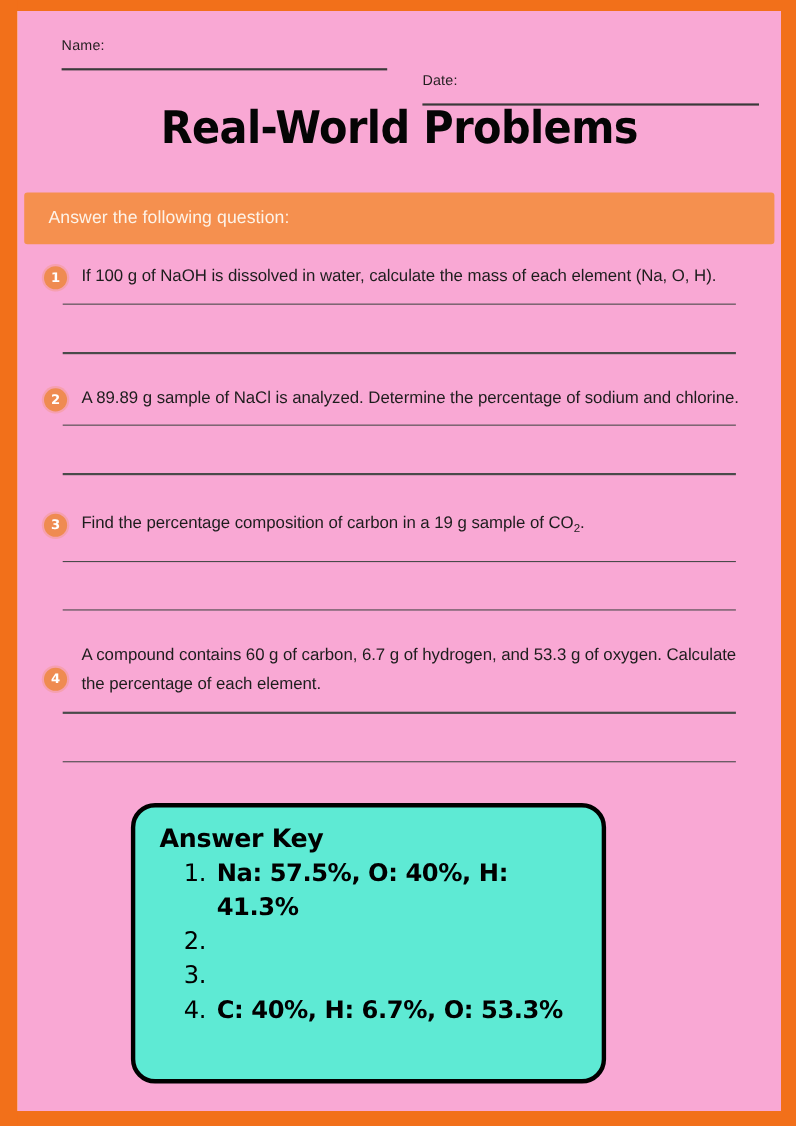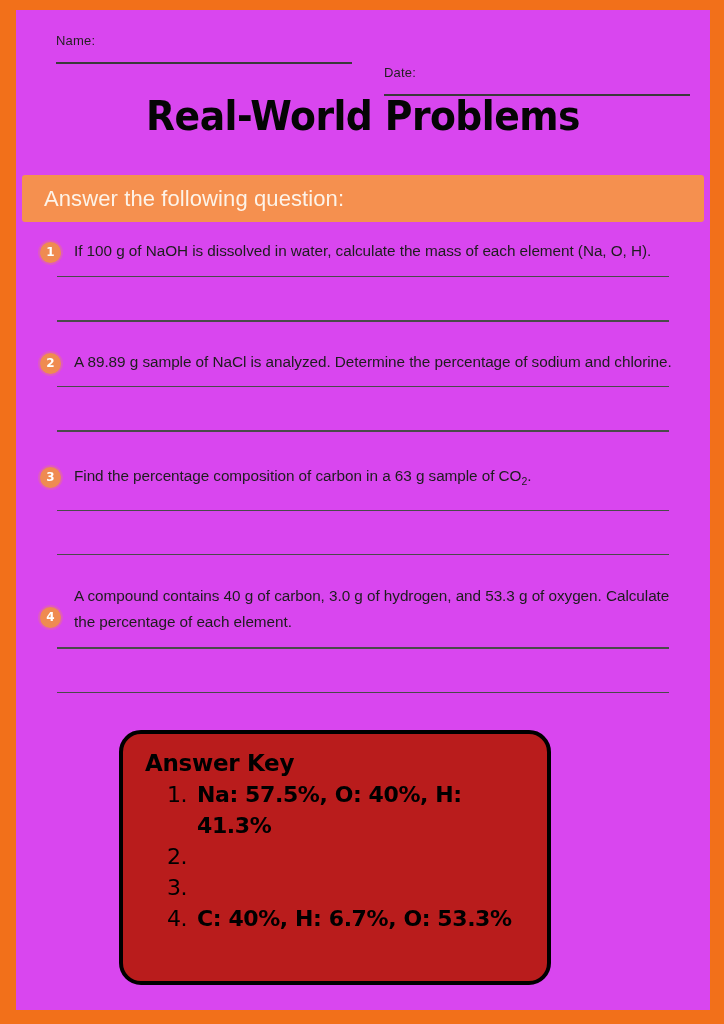--- a/index.html
+++ b/index.html
@@ -28,21 +28,21 @@
   .frame-bottom{ left: 0;   bottom: 0;  width: 724px; height: 14px; }
   .frame-left  { left: 0;   top: 0;     width: 16px;  height: 1024px; }
   .frame-right { right: 0;  top: 0;     width: 14px;  height: 1024px; }
 
   .sheet {
     position: absolute;
     left: 16px;
     top: 10px;
     width: 694px;
     height: 1000px;
-    background: #d946ef;
+    background: #f9a8d4;
   }
 
   
   .meta-row {
     position: absolute;
     left: 40px;
     top: 24px;
     width: 634px;
     height: 36px;
   }
@@ -94,21 +94,21 @@
     width: 682px;
     height: 47px;
     background: #F5904F;
     border-radius: 3px;
     display: flex;
     align-items: center;
   }
   .banner-text {
     padding-left: 22px;
     font-family: "Liberation Sans", sans-serif;
-    font-size: 22px;
+    font-size: 16px;
     color: #FDF3E8;
     letter-spacing: 0.1px;
   }
 
   
   .questions {
     position: absolute;
     left: 0;
     top: 228px;
     width: 694px;
@@ -175,21 +175,21 @@
   
   .answer-key {
     position: absolute;
     left: 119px;
     top: 730px;
     width: 432px;
     height: 255px;
     box-sizing: border-box;
     border: 4.5px solid #000000;
     border-radius: 22px;
-    background: #b91c1c;
+    background: #5eead4;
     padding: 14px 18px 10px 22px;
   }
   .ak-title {
     font-family: "DejaVu Sans", sans-serif;
     font-weight: 700;
     font-size: 23px;
     color: #000;
     letter-spacing: -0.3px;
     line-height: 30px;
     margin: 0 0 1px 0;
@@ -269,32 +269,32 @@
         </div>
         <div class="answer-lines">
           <div class="aline"></div>
           <div class="aline"></div>
         </div>
       </div>
 
       <div class="qblock q3">
         <div class="qhead">
           <span class="qbadge">3</span>
-          <span class="qtext"><span>Find the percentage composition of carbon in a 63 g sample of CO</span><sub>2</sub><span>.</span></span>
+          <span class="qtext"><span>Find the percentage composition of carbon in a 19 g sample of CO</span><sub>2</sub><span>.</span></span>
         </div>
         <div class="answer-lines">
           <div class="aline"></div>
           <div class="aline"></div>
         </div>
       </div>
 
       <div class="qblock q4">
         <div class="qhead">
           <span class="qbadge lowered">4</span>
-          <span class="qtext">A compound contains 40 g of carbon, 3.0 g of hydrogen, and 53.3 g of oxygen. Calculate the percentage of each element.</span>
+          <span class="qtext">A compound contains 60 g of carbon, 6.7 g of hydrogen, and 53.3 g of oxygen. Calculate the percentage of each element.</span>
         </div>
         <div class="answer-lines">
           <div class="aline"></div>
           <div class="aline"></div>
         </div>
       </div>
 
     </div>
   </div>
 

